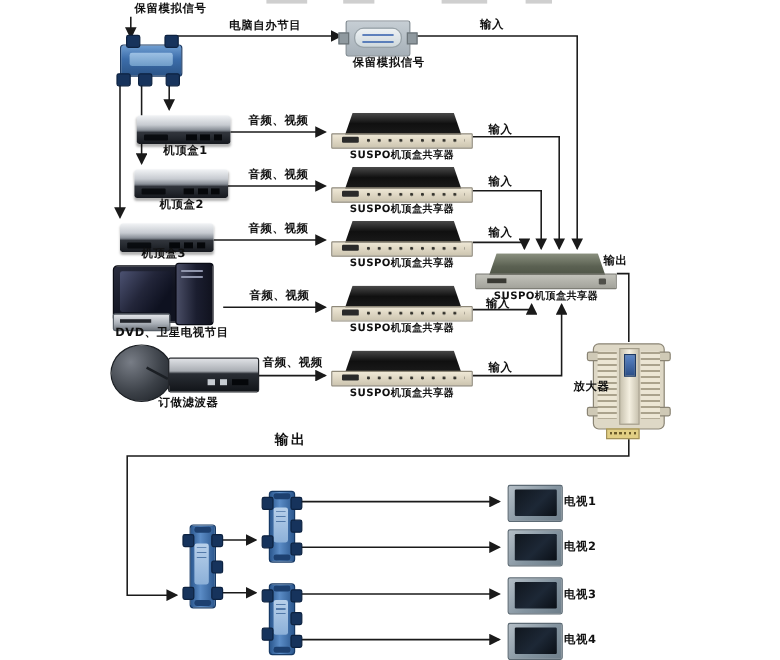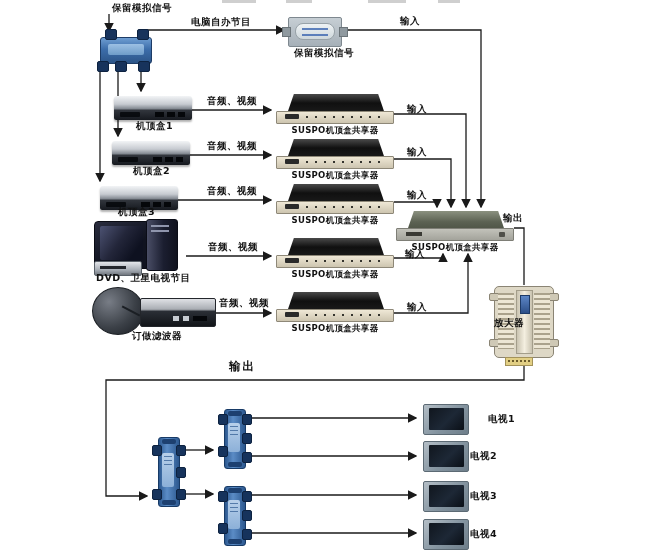--- a/index.html
+++ b/index.html
@@ -270,21 +270,21 @@
     <div class="lug l1"></div>
     <div class="lug l2"></div>
     <div class="lug l3"></div>
     <div class="lug l4"></div>
     <div class="finL"></div>
     <div class="finR"></div>
     <div class="strip"></div>
     <div class="chip"></div>
   </div>
   <div class="amp-tag"></div>
-  <span class="lbl" style="left:494px;top:317px;">放大器</span>
+  <span class="lbl" style="left:478px;top:317px;">放大器</span>
 
   <span class="lbl big" style="left:229px;top:361px;">输出</span>
 
   <div class="vsplit" style="left:152px;top:437px;height:68px;">
     <div class="body"></div>
     <div class="panel"></div>
     <div class="port" style="left:0;top:8px;"></div>
     <div class="port" style="left:0;top:52px;"></div>
     <div class="port" style="left:24px;top:8px;"></div>
     <div class="port" style="left:24px;top:30px;"></div>
@@ -317,18 +317,18 @@
   <div class="tv" style="left:423px;top:441px;">
       <div class="screen"></div>
     </div>
   <div class="tv" style="left:423px;top:481px;">
       <div class="screen"></div>
     </div>
   <div class="tv" style="left:423px;top:519px;">
       <div class="screen"></div>
     </div>
 
-  <span class="lbl" style="left:470px;top:413px;padding-left:18px;">电视1</span>
+  <span class="lbl" style="left:470px;top:413px;">电视1</span>
   <span class="lbl" style="left:470px;top:450px;">电视2</span>
   <span class="lbl" style="left:470px;top:490px;">电视3</span>
   <span class="lbl" style="left:470px;top:528px;">电视4</span>
 
 </div>
 
 </body></html>

